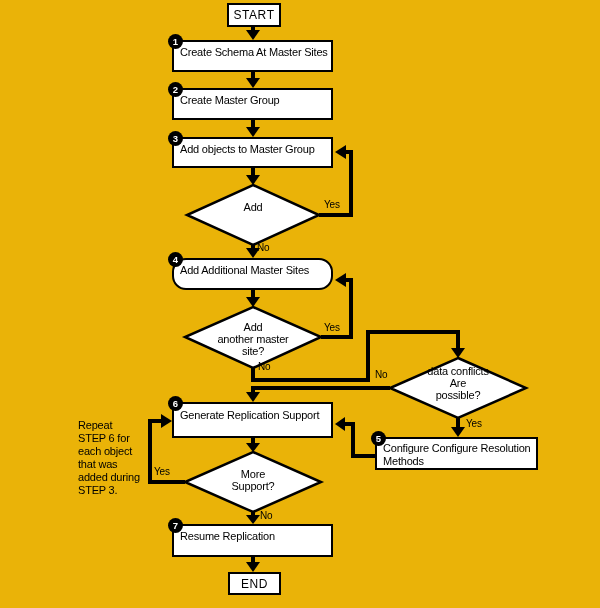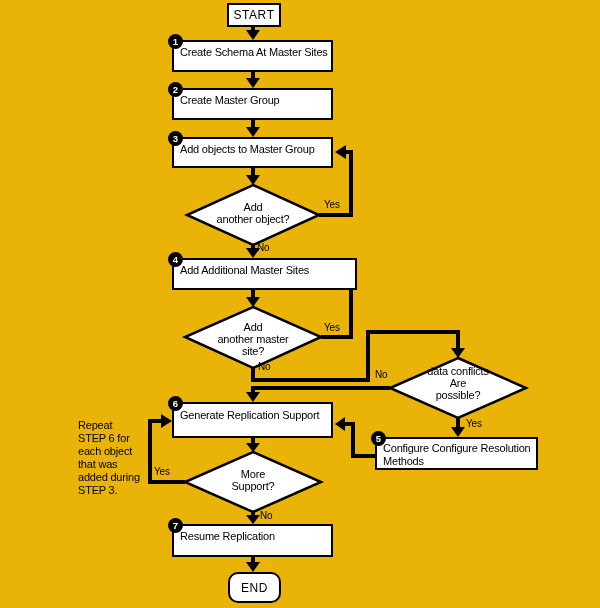--- a/index.html
+++ b/index.html
@@ -81,21 +81,21 @@
       <polygon points="253,185 319,215 253,245 187,215"></polygon>
       <polygon points="253,307 321,337 253,368 185,337"></polygon>
       <polygon points="458,358 526,388 458,418 390,388"></polygon>
       <polygon points="253,452 321,482 253,512 185,482"></polygon>
     </g>
   </svg>
 
   <div class="terminal" style="left:227px;top:3px;width:54px;height:24px;">
     <span>START</span>
   </div>
-  <div class="terminal" style="left:228px;top:572px;width:53px;height:31px;border-radius:10px;">
+  <div class="terminal" style="left:228px;top:572px;width:53px;height:23px;">
     <span>END</span>
   </div>
 
   <div class="pbox" style="left:172px;top:40px;width:161px;height:32px;">
     <span>Create Schema At Master Sites</span>
   </div>
   <div class="badge" style="left:168px;top:34px;">
     <span>1</span>
   </div>
 
@@ -106,21 +106,21 @@
     <span>2</span>
   </div>
 
   <div class="pbox" style="left:172px;top:137px;width:161px;height:31px;">
     <span>Add objects to Master Group</span>
   </div>
   <div class="badge" style="left:168px;top:131px;">
     <span>3</span>
   </div>
 
-  <div class="pbox" style="left:172px;top:258px;width:185px;height:32px;">
+  <div class="pbox" style="left:172px;top:258px;width:161px;height:32px;border-radius:14px;">
     <span>Add Additional Master Sites</span>
   </div>
   <div class="badge" style="left:168px;top:252px;">
     <span>4</span>
   </div>
 
   <div class="pbox two-line" style="left:375px;top:437px;width:163px;height:33px;">
     <span style="display:block;">Configure Configure Resolution</span>
     <span style="display:block;">Methods</span>
   </div>
@@ -137,21 +137,20 @@
 
   <div class="pbox" style="left:172px;top:524px;width:161px;height:33px;">
     <span>Resume Replication</span>
   </div>
   <div class="badge" style="left:168px;top:518px;">
     <span>7</span>
   </div>
 
   <div class="dtext" style="left:183px;top:201px;">
     <span>Add</span>
-    <span>another object?</span>
   </div>
   <div class="dtext" style="left:183px;top:321px;">
     <span>Add</span>
     <span>another master</span>
     <span>site?</span>
   </div>
   <div class="dtext" style="left:388px;top:365px;">
     <span>data conflicts</span>
     <span>Are</span>
     <span>possible?</span>

